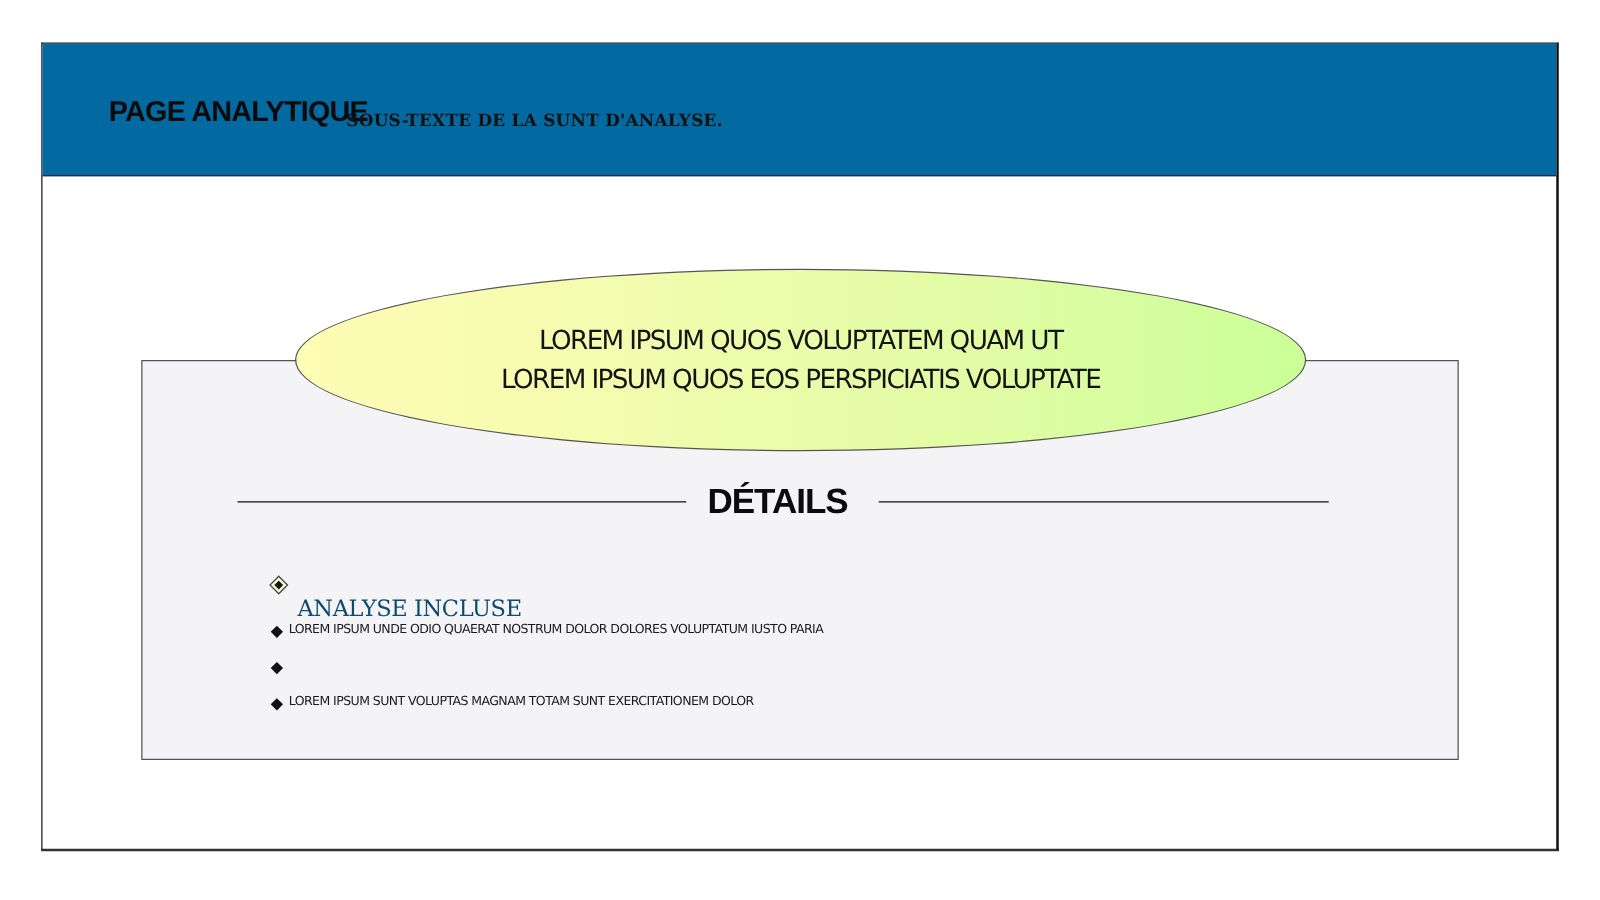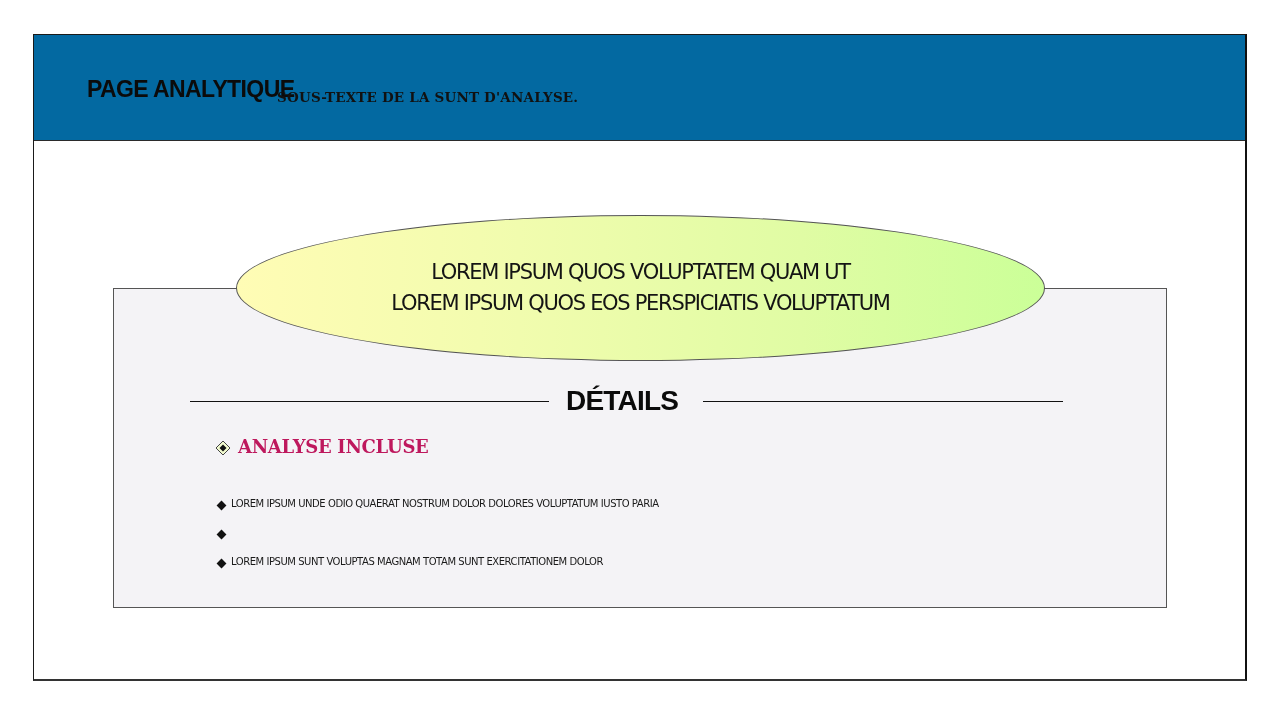--- a/index.html
+++ b/index.html
@@ -102,25 +102,26 @@
       display: flex; align-items: center;
     }
     .diamond-icon {
       width: 16px; height: 16px;
       position: relative;
       margin-right: 7px;
       margin-top: 2px;
     }
     .section-title {
       font-family: "DejaVu Serif", serif;
-      font-weight: bold;
+      font-weight: normal;
       font-size: 18px;
       letter-spacing: -0.3px;
-      color: #be185d;
+      color: #0c4a6e;
       white-space: nowrap;
+      margin-top: 41px;
     }
     .bullets {
       position: absolute;
       left: 183px; top: 445px;
       list-style: none;
     }
     .bullet-item {
       display: flex; align-items: flex-end;
       height: 29px;
       font-family: "DejaVu Sans", sans-serif;
@@ -144,21 +145,21 @@
 <div class="frame">
   <div class="header">
     <div class="page-title">PAGE ANALYTIQUE</div>
     <div class="page-subtitle">SOUS-TEXTE DE LA SUNT D'ANALYSE.</div>
   </div>
 
   <div class="panel"></div>
 
   <div class="ellipse">
     <div class="ellipse-line">LOREM IPSUM QUOS VOLUPTATEM QUAM UT</div>
-    <div class="ellipse-line">LOREM IPSUM QUOS EOS PERSPICIATIS VOLUPTATUM</div>
+    <div class="ellipse-line">LOREM IPSUM QUOS EOS PERSPICIATIS VOLUPTATE</div>
   </div>
 
   <div class="details-row">
     <div class="divider left"></div>
     <div class="details-title">DÉTAILS</div>
     <div class="divider right"></div>
   </div>
 
   <div class="section-head">
     <span class="diamond-icon">

